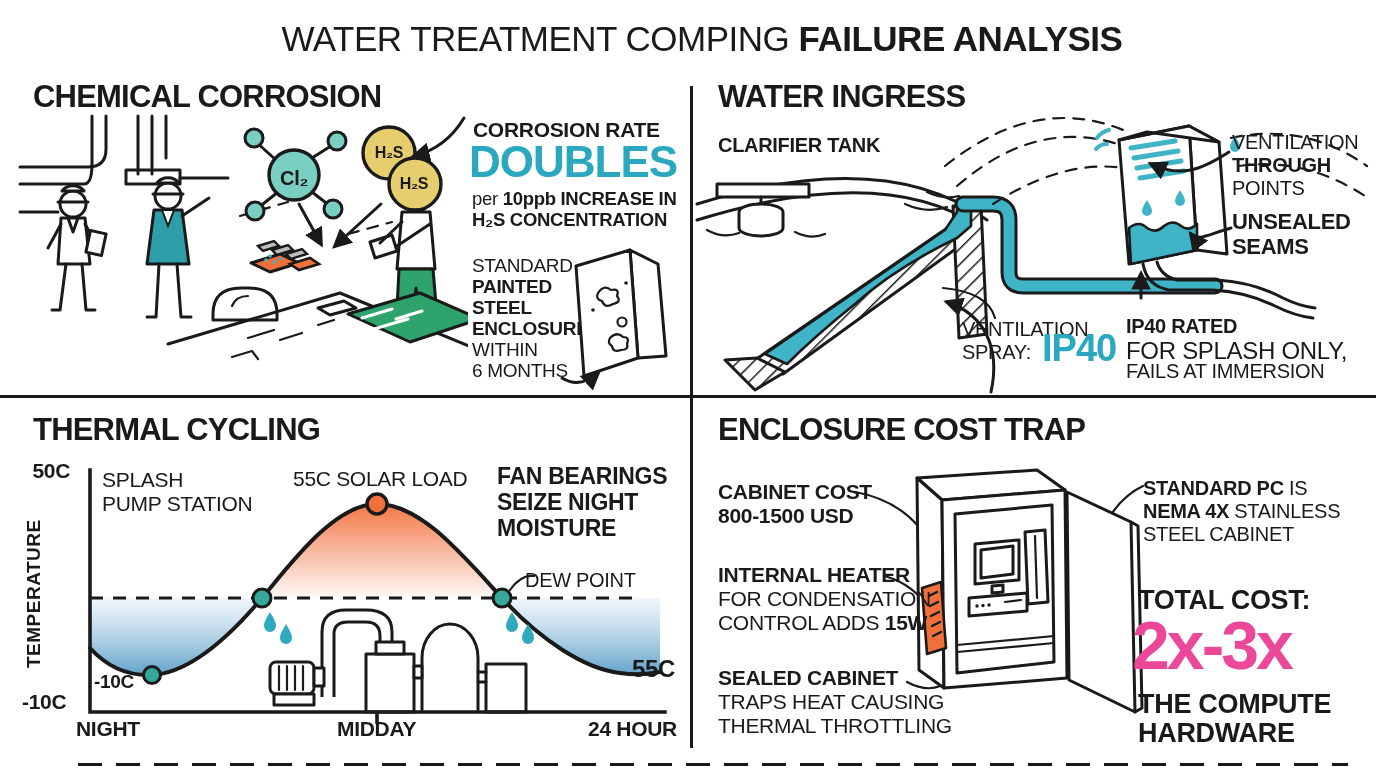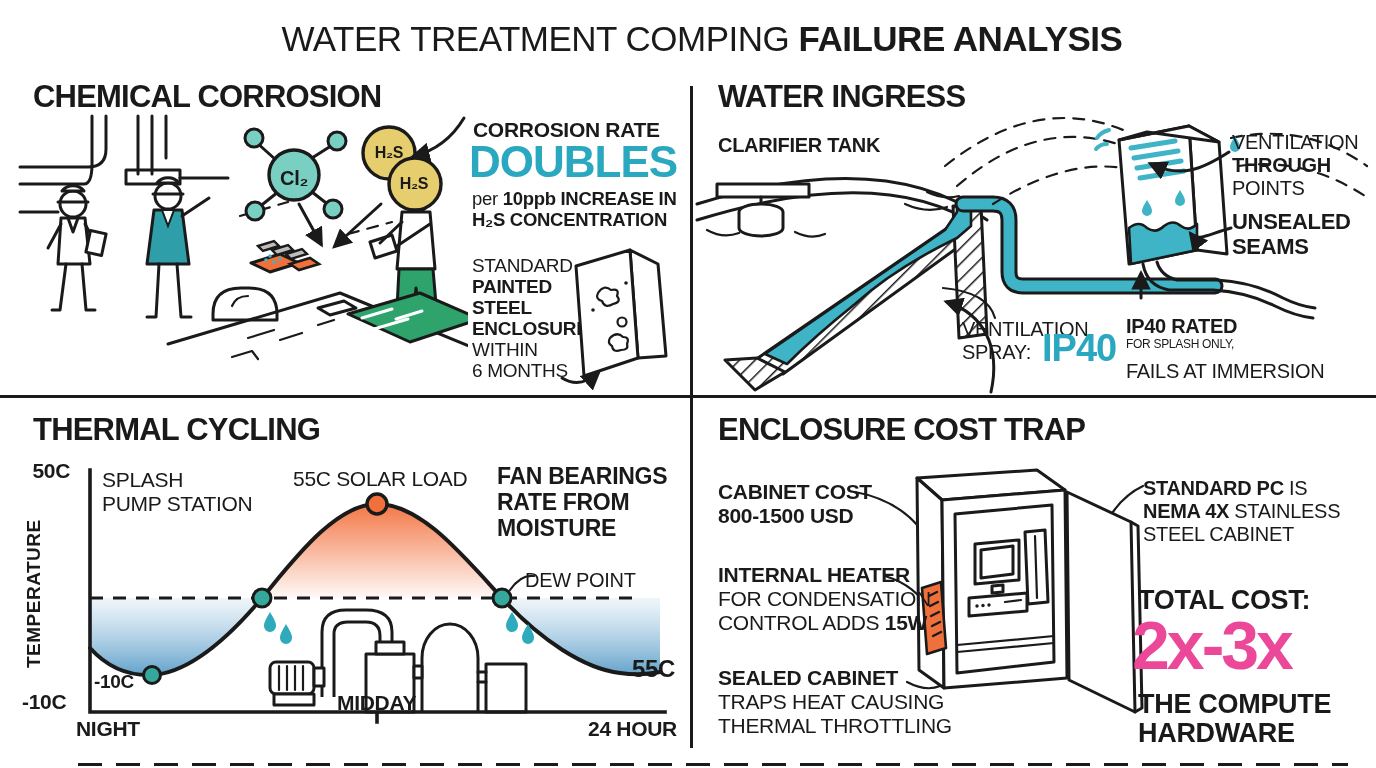--- a/index.html
+++ b/index.html
@@ -239,21 +239,21 @@
     <div class="lbl b" style="left:1232px;top:210px;font-size:22px;">UNSEALED</div>
     <div class="lbl b" style="left:1232px;top:235px;font-size:22px;">SEAMS</div>
   </div>
   <div>
     <div class="lbl r" style="left:962px;top:318px;font-size:20px;">VENTILATION</div>
     <div class="lbl r" style="left:962px;top:341px;font-size:20px;">SPRAY:</div>
     <div class="lbl b teal" style="left:1042px;top:328px;font-size:38px;letter-spacing:-1px;">IP40</div>
   </div>
   <div>
     <div class="lbl b" style="left:1126px;top:315px;font-size:20px;">IP40 RATED</div>
-    <div class="lbl r" style="left:1126px;top:338px;font-size:12px;">FOR SPLASH ONLY,</div>
+    <div class="lbl r" style="left:1126px;top:338px;font-size:24px;">FOR SPLASH ONLY,</div>
     <div class="lbl r" style="left:1126px;top:360px;font-size:20px;">FAILS AT IMMERSION</div>
   </div>
 
   <div class="lbl qhead" style="left:33px;top:413px;">THERMAL CYCLING</div>
 
   <svg class="abs" style="left:20px;top:452px;" width="660" height="292" viewBox="0 0 660 292">
     <defs>
       <linearGradient id="gradOrange" gradientUnits="userSpaceOnUse" x1="0" y1="52" x2="0" y2="146">
         <stop offset="0" stop-color="#F2703C" stop-opacity="0.95"></stop>
         <stop offset="1" stop-color="#F2703C" stop-opacity="0.04"></stop>
@@ -303,29 +303,29 @@
     <path class="s2" d="M490,138 Q501,122 514,124"></path>
   </svg>
 
   <div class="lbl b" style="left:30px;top:459px;width:40px;text-align:right;font-size:21px;">50C</div>
   <div class="lbl b vrot" style="left:24px;top:668px;font-size:19px;letter-spacing:0.5px;">TEMPERATURE</div>
   <div class="lbl r" style="left:102px;top:468px;font-size:21px;">SPLASH</div>
   <div class="lbl r" style="left:102px;top:492px;font-size:21px;">PUMP STATION</div>
   <div class="lbl r" style="left:293px;top:467px;font-size:21px;">55C SOLAR LOAD</div>
   <div>
     <div class="lbl b" style="left:497px;top:464px;font-size:23px;">FAN BEARINGS</div>
-    <div class="lbl b" style="left:497px;top:490px;font-size:23px;">RATE FROM</div>
+    <div class="lbl b" style="left:497px;top:490px;font-size:23px;">SEIZE NIGHT</div>
     <div class="lbl b" style="left:497px;top:516px;font-size:23px;">MOISTURE</div>
   </div>
   <div class="lbl r" style="left:525px;top:569px;font-size:20px;">DEW POINT</div>
   <div class="lbl b" style="left:94px;top:672px;font-size:19px;">-10C</div>
   <div class="lbl b" style="left:22px;top:690px;font-size:21px;">-10C</div>
   <div class="lbl b" style="left:632px;top:656px;font-size:24px;">55C</div>
   <div class="lbl b" style="left:76px;top:717px;font-size:21px;">NIGHT</div>
-  <div class="lbl b" style="left:337px;top:691px;font-size:21px;">MIDDAY</div>
+  <div class="lbl b" style="left:337px;top:717px;font-size:21px;">MIDDAY</div>
   <div class="lbl b" style="left:588px;top:717px;font-size:21px;">24 HOUR</div>
 
   <div class="lbl qhead" style="left:718px;top:413px;">ENCLOSURE COST TRAP</div>
 
   <svg class="abs" style="left:695px;top:440px;" width="681" height="315" viewBox="0 0 681 315">
 
     <path class="s2" d="M160,52 Q216,62 240,112"></path>
     <path class="s2" d="M448,46 Q414,62 398,114"></path>
     <path class="s2" d="M190,136 Q222,146 233,170"></path>
     <path class="s2" d="M212,242 Q250,262 268,218"></path>

